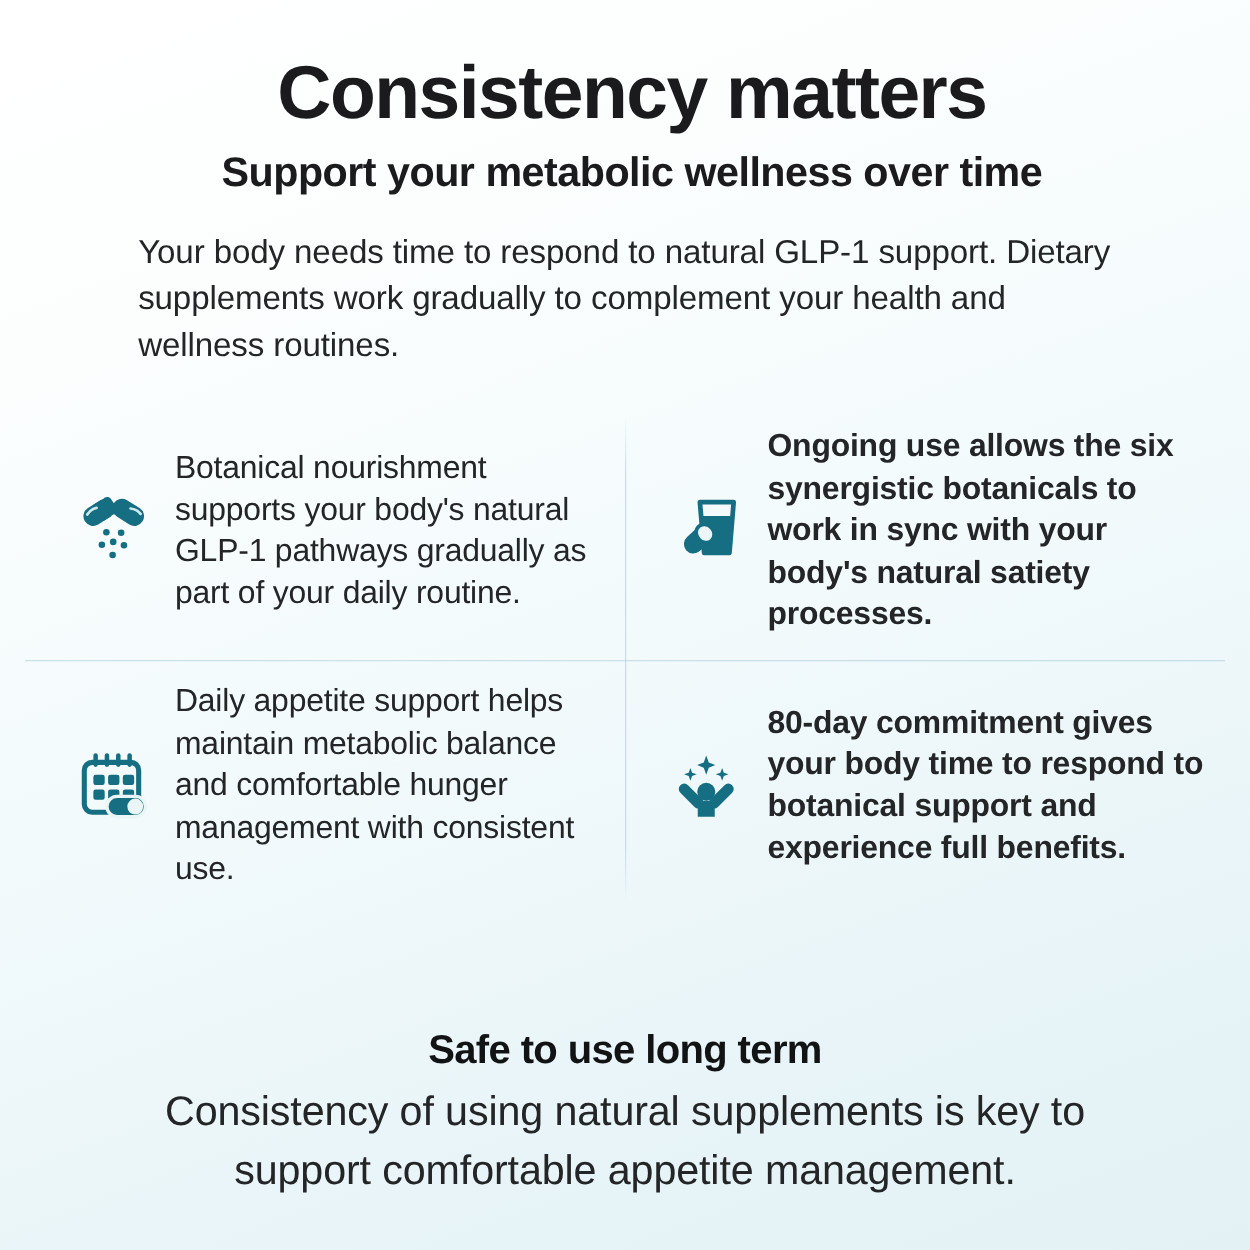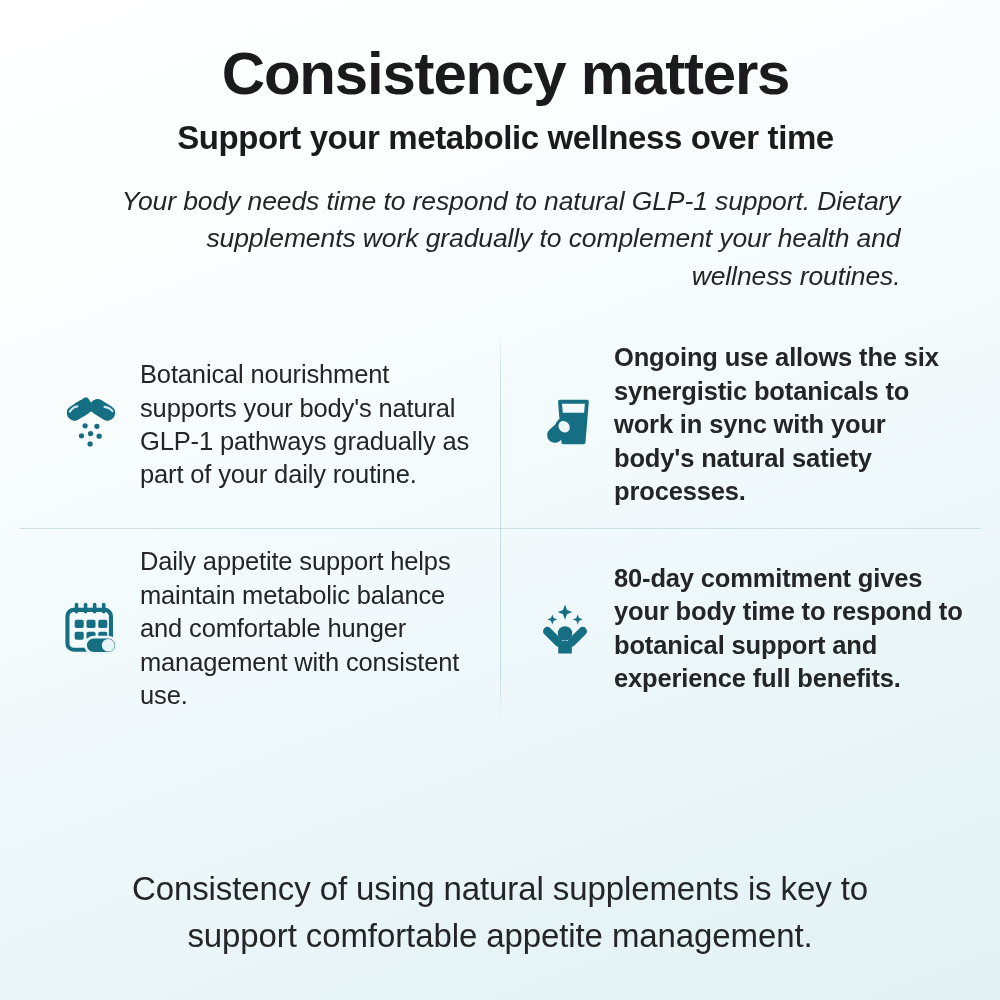--- a/index.html
+++ b/index.html
@@ -51,26 +51,25 @@
     font-size: 33px;
     line-height: 1.12;
     font-weight: 600;
     color: #1b1b1d;
     letter-spacing: -0.4px;
     margin: 14px 0 0 0;
   }
   .intro {
     margin: 26px auto 0 auto;
     width: 790px;
-    text-align: right;
+    text-align: left;
     font-size: 26.5px;
     line-height: 1.42;
     color: #232527;
     letter-spacing: -0.1px;
-    font-style: italic;
   }
 
   
   .grid {
     position: relative;
     width: 960px;
     margin-top: 30px;
     display: grid;
     grid-template-columns: 1fr 1fr;
     grid-template-rows: auto auto;
@@ -252,16 +251,17 @@
             <path d="M39 48 L51.5 35.5" stroke="#166e82" stroke-width="9.5" stroke-linecap="round" fill="none"></path>
           </g>
         </svg>
       </span>
       <div class="card-text">80-day commitment gives your body time to respond to botanical support and experience full benefits.</div>
     </div>
 
   </div>
 
   <div class="footer">
+    <div class="footer-title">Safe to use long term</div>
     <p class="footer-text">Consistency of using natural supplements is key to support comfortable appetite management.</p>
   </div>
 
 </div>
 
 </body></html>

